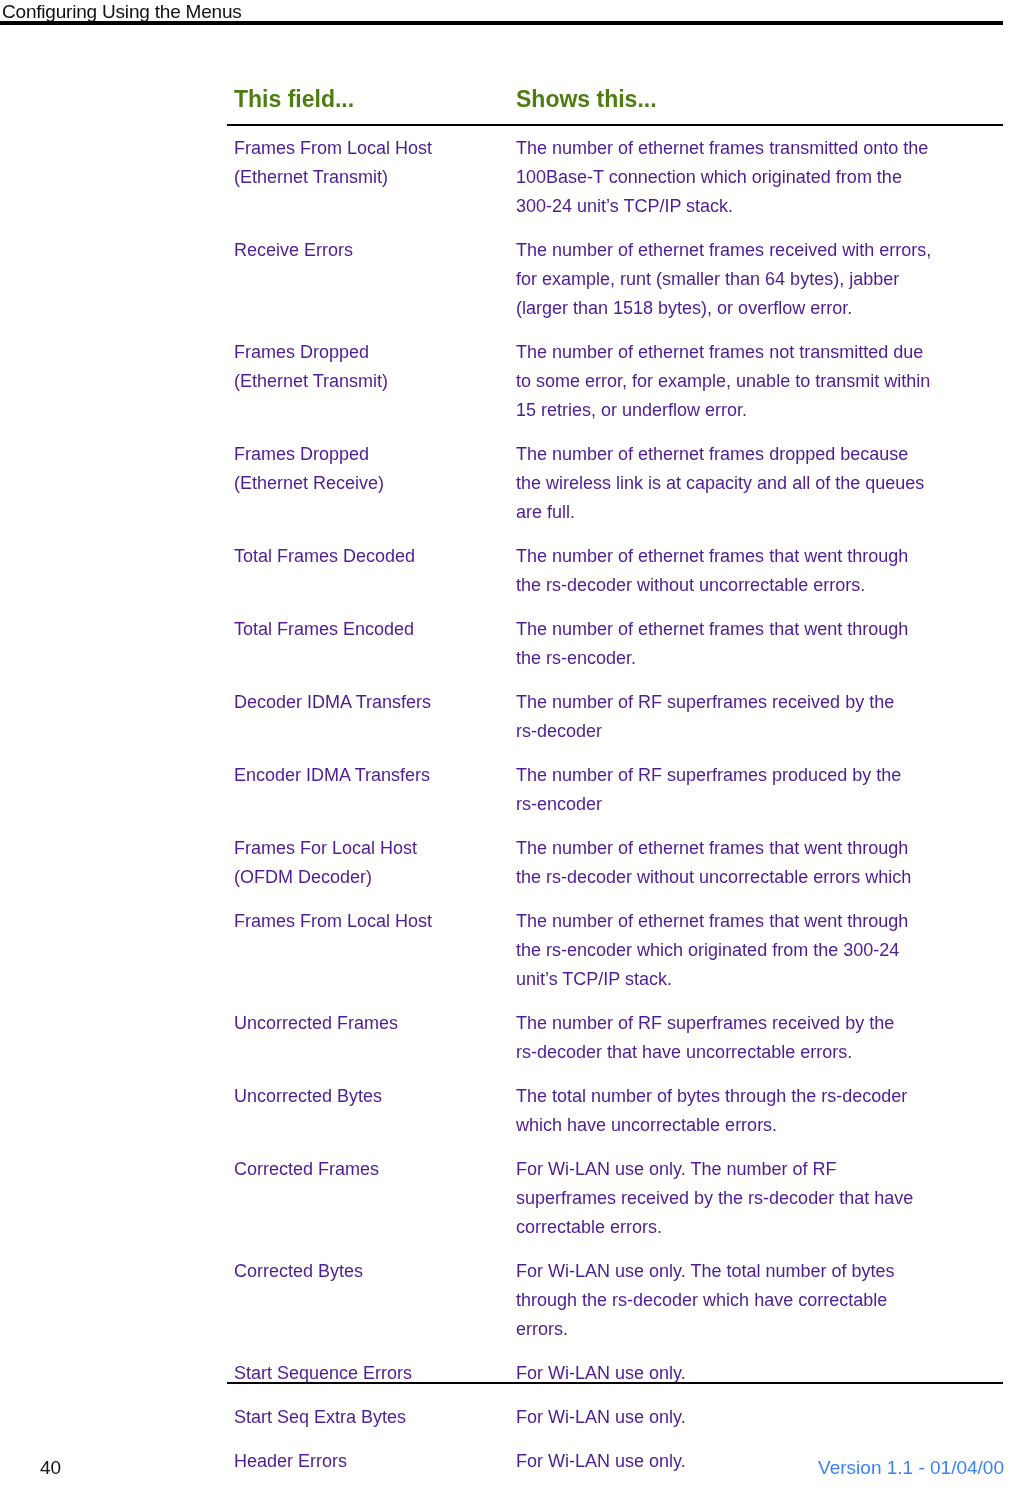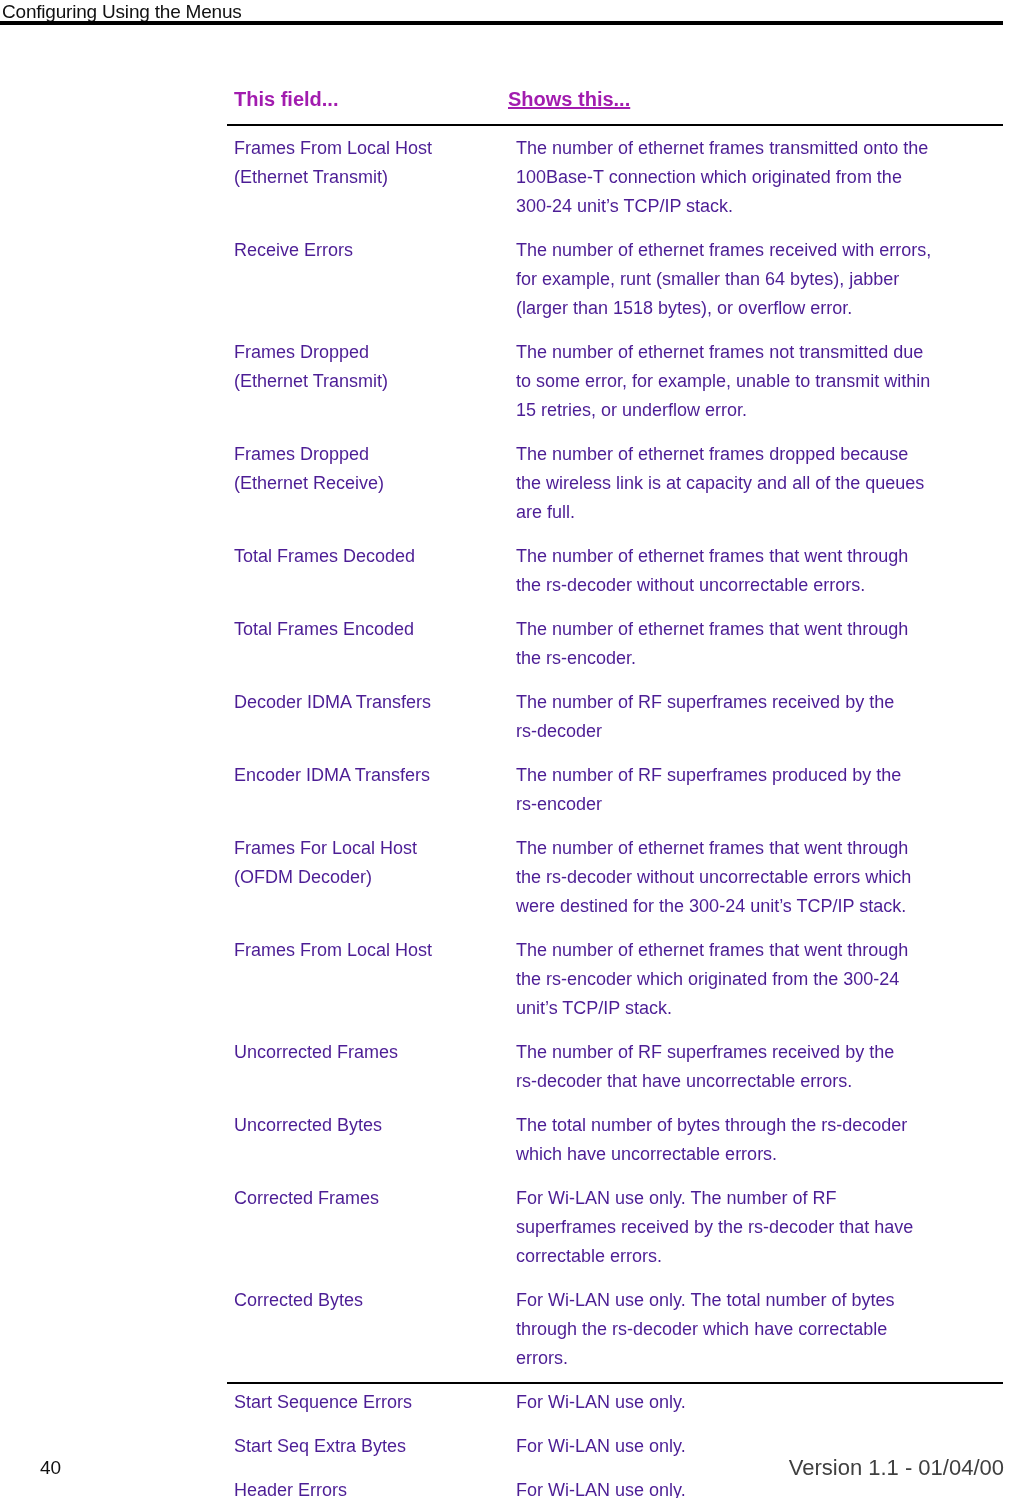--- a/index.html
+++ b/index.html
@@ -55,28 +55,28 @@
     position: absolute;
     left: 234px;
     top: 86px;
     width: 769px;
     height: 26px;
   }
   .table-head .col1,
   .table-head .col2 {
     position: absolute;
     top: 0;
-    font-size: 20px;
+    font-size: 23px;
     line-height: 26px;
     font-weight: bold;
-    color: #a21caf;
+    color: #4d7c0f;
     white-space: nowrap;
   }
   .table-head .col1 { left: 0px; }
-  .table-head .col2 { left: 274px; text-decoration: underline; }
+  .table-head .col2 { left: 282px; }
 
   .table-rule {
     position: absolute;
     left: 227px;
     width: 776px;
     height: 2px;
     background: #000000;
   }
   .table-rule.top    { top: 124px; }
   .table-rule.bottom { top: 1382px; }
@@ -124,23 +124,23 @@
     top: 0px;
     font-size: 19px;
     line-height: 24px;
     color: #111111;
     padding-left: 40px;
   }
   .page-footer .version-text {
     position: absolute;
     right: 8px;
     top: 0px;
-    font-size: 22px;
+    font-size: 19px;
     line-height: 24px;
-    color: #404040;
+    color: #3b82f6;
     white-space: nowrap;
   }
 </style>
 </head>
 <body>
 
 <div class="page-header">
   <div class="header-title">Configuring Using the Menus</div>
   <div class="header-rule"></div>
 </div>
@@ -156,21 +156,21 @@
 
   <div class="table-body">
       <div class="row"><div class="cell cell-field"><span class="ln">Frames From Local Host</span><span class="ln">(Ethernet Transmit)</span></div><div class="cell cell-desc"><span class="ln">The number of ethernet frames transmitted onto the</span><span class="ln">100Base-T connection which originated from the</span><span class="ln">300-24 unit’s TCP/IP stack.</span></div></div>
       <div class="row"><div class="cell cell-field"><span class="ln">Receive Errors</span></div><div class="cell cell-desc"><span class="ln">The number of ethernet frames received with errors,</span><span class="ln">for example, runt (smaller than 64 bytes), jabber</span><span class="ln">(larger than 1518 bytes), or overflow error.</span></div></div>
       <div class="row"><div class="cell cell-field"><span class="ln">Frames Dropped</span><span class="ln">(Ethernet Transmit)</span></div><div class="cell cell-desc"><span class="ln">The number of ethernet frames not transmitted due</span><span class="ln">to some error, for example, unable to transmit within</span><span class="ln">15 retries, or underflow error.</span></div></div>
       <div class="row"><div class="cell cell-field"><span class="ln">Frames Dropped</span><span class="ln">(Ethernet Receive)</span></div><div class="cell cell-desc"><span class="ln">The number of ethernet frames dropped because</span><span class="ln">the wireless link is at capacity and all of the queues</span><span class="ln">are full.</span></div></div>
       <div class="row"><div class="cell cell-field"><span class="ln">Total Frames Decoded</span></div><div class="cell cell-desc"><span class="ln">The number of ethernet frames that went through</span><span class="ln">the rs-decoder without uncorrectable errors.</span></div></div>
       <div class="row"><div class="cell cell-field"><span class="ln">Total Frames Encoded</span></div><div class="cell cell-desc"><span class="ln">The number of ethernet frames that went through</span><span class="ln">the rs-encoder.</span></div></div>
       <div class="row"><div class="cell cell-field"><span class="ln">Decoder IDMA Transfers</span></div><div class="cell cell-desc"><span class="ln">The number of RF superframes received by the</span><span class="ln">rs-decoder</span></div></div>
       <div class="row"><div class="cell cell-field"><span class="ln">Encoder IDMA Transfers</span></div><div class="cell cell-desc"><span class="ln">The number of RF superframes produced by the</span><span class="ln">rs-encoder</span></div></div>
-      <div class="row"><div class="cell cell-field"><span class="ln">Frames For Local Host</span><span class="ln">(OFDM Decoder)</span></div><div class="cell cell-desc"><span class="ln">The number of ethernet frames that went through</span><span class="ln">the rs-decoder without uncorrectable errors which</span><span class="ln">were destined for the 300-24 unit’s TCP/IP stack.</span></div></div>
+      <div class="row"><div class="cell cell-field"><span class="ln">Frames For Local Host</span><span class="ln">(OFDM Decoder)</span></div><div class="cell cell-desc"><span class="ln">The number of ethernet frames that went through</span><span class="ln">the rs-decoder without uncorrectable errors which</span></div></div>
       <div class="row"><div class="cell cell-field"><span class="ln">Frames From Local Host</span></div><div class="cell cell-desc"><span class="ln">The number of ethernet frames that went through</span><span class="ln">the rs-encoder which originated from the 300-24</span><span class="ln">unit’s TCP/IP stack.</span></div></div>
       <div class="row"><div class="cell cell-field"><span class="ln">Uncorrected Frames</span></div><div class="cell cell-desc"><span class="ln">The number of RF superframes received by the</span><span class="ln">rs-decoder that have uncorrectable errors.</span></div></div>
       <div class="row"><div class="cell cell-field"><span class="ln">Uncorrected Bytes</span></div><div class="cell cell-desc"><span class="ln">The total number of bytes through the rs-decoder</span><span class="ln">which have uncorrectable errors.</span></div></div>
       <div class="row"><div class="cell cell-field"><span class="ln">Corrected Frames</span></div><div class="cell cell-desc"><span class="ln">For Wi-LAN use only. The number of RF</span><span class="ln">superframes received by the rs-decoder that have</span><span class="ln">correctable errors.</span></div></div>
       <div class="row"><div class="cell cell-field"><span class="ln">Corrected Bytes</span></div><div class="cell cell-desc"><span class="ln">For Wi-LAN use only. The total number of bytes</span><span class="ln">through the rs-decoder which have correctable</span><span class="ln">errors.</span></div></div>
       <div class="row"><div class="cell cell-field"><span class="ln">Start Sequence Errors</span></div><div class="cell cell-desc"><span class="ln">For Wi-LAN use only.</span></div></div>
       <div class="row"><div class="cell cell-field"><span class="ln">Start Seq Extra Bytes</span></div><div class="cell cell-desc"><span class="ln">For Wi-LAN use only.</span></div></div>
       <div class="row"><div class="cell cell-field"><span class="ln">Header Errors</span></div><div class="cell cell-desc"><span class="ln">For Wi-LAN use only.</span></div></div>
     </div>
 

